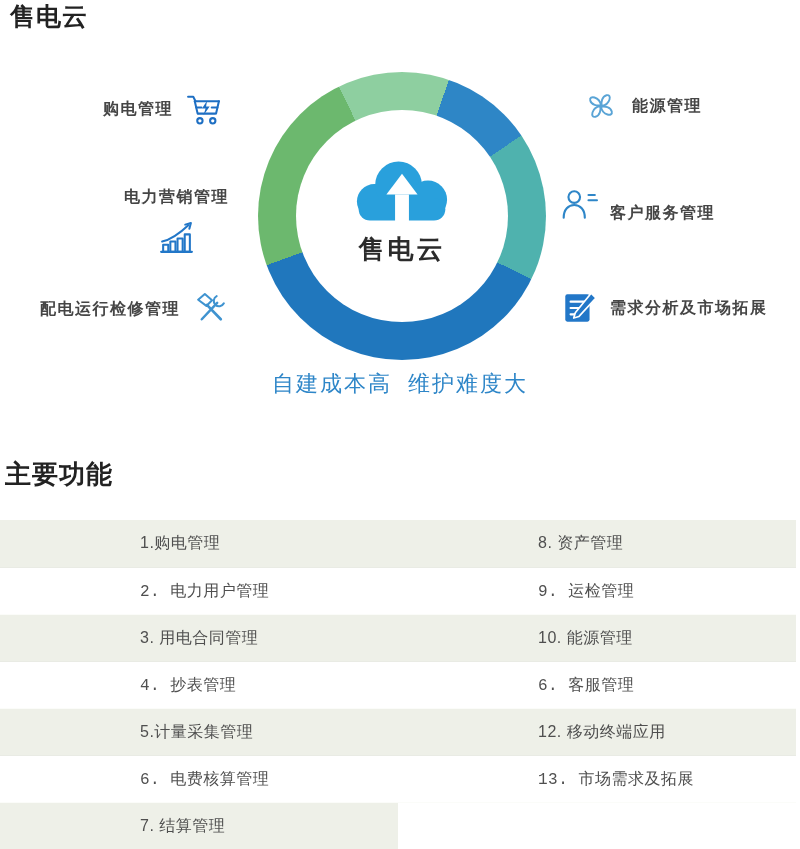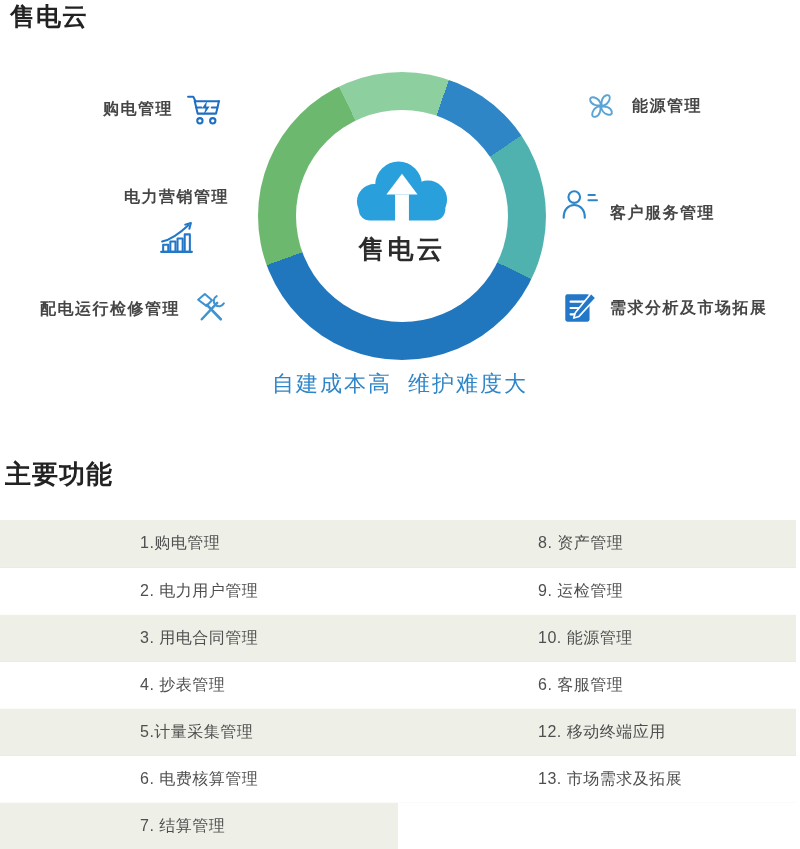--- a/index.html
+++ b/index.html
@@ -45,21 +45,21 @@
   }
   .ftable{position:absolute;left:0;top:520px;width:800px;}
   .trow{display:flex;width:800px;height:47px;box-sizing:border-box;}
   .tcell{
     width:398px;height:100%;box-sizing:border-box;
     padding-left:140px;display:flex;align-items:center;
     font-size:16px;color:#4f4f4f;letter-spacing:0.5px;
   }
   .tcell.cleft{text-align:right;}
   .trow.odd .tcell{background:#eef0e8;border-top:1px solid #fbfcf9;}
-  .trow.even .tcell{background:#ffffff;border-top:1px solid #e9ebe4;}
+  .trow.even .tcell{background:#ffffff;border-top:1px solid #e9ebe4;font-family:Liberation Mono, monospace;}
   .trow:first-child .tcell{border-top:none;}
   .tcell.empty{background:#ffffff !important;}
 </style>
 </head>
 <body>
 
 <div class="page-title">售电云</div>
 
 <div class="ring" id="ring" style="background: conic-gradient(from -26deg, rgb(142, 207, 160) 0deg, rgb(142, 207, 160) 45deg, rgb(46, 134, 198) 45deg, rgb(46, 134, 198) 82deg, rgb(79, 178, 174) 82deg, rgb(79, 178, 174) 142deg, rgb(32, 119, 189) 142deg, rgb(32, 119, 189) 276deg, rgb(108, 184, 110) 276deg, rgb(108, 184, 110) 360deg);">
   <div class="ring-hole"></div>

